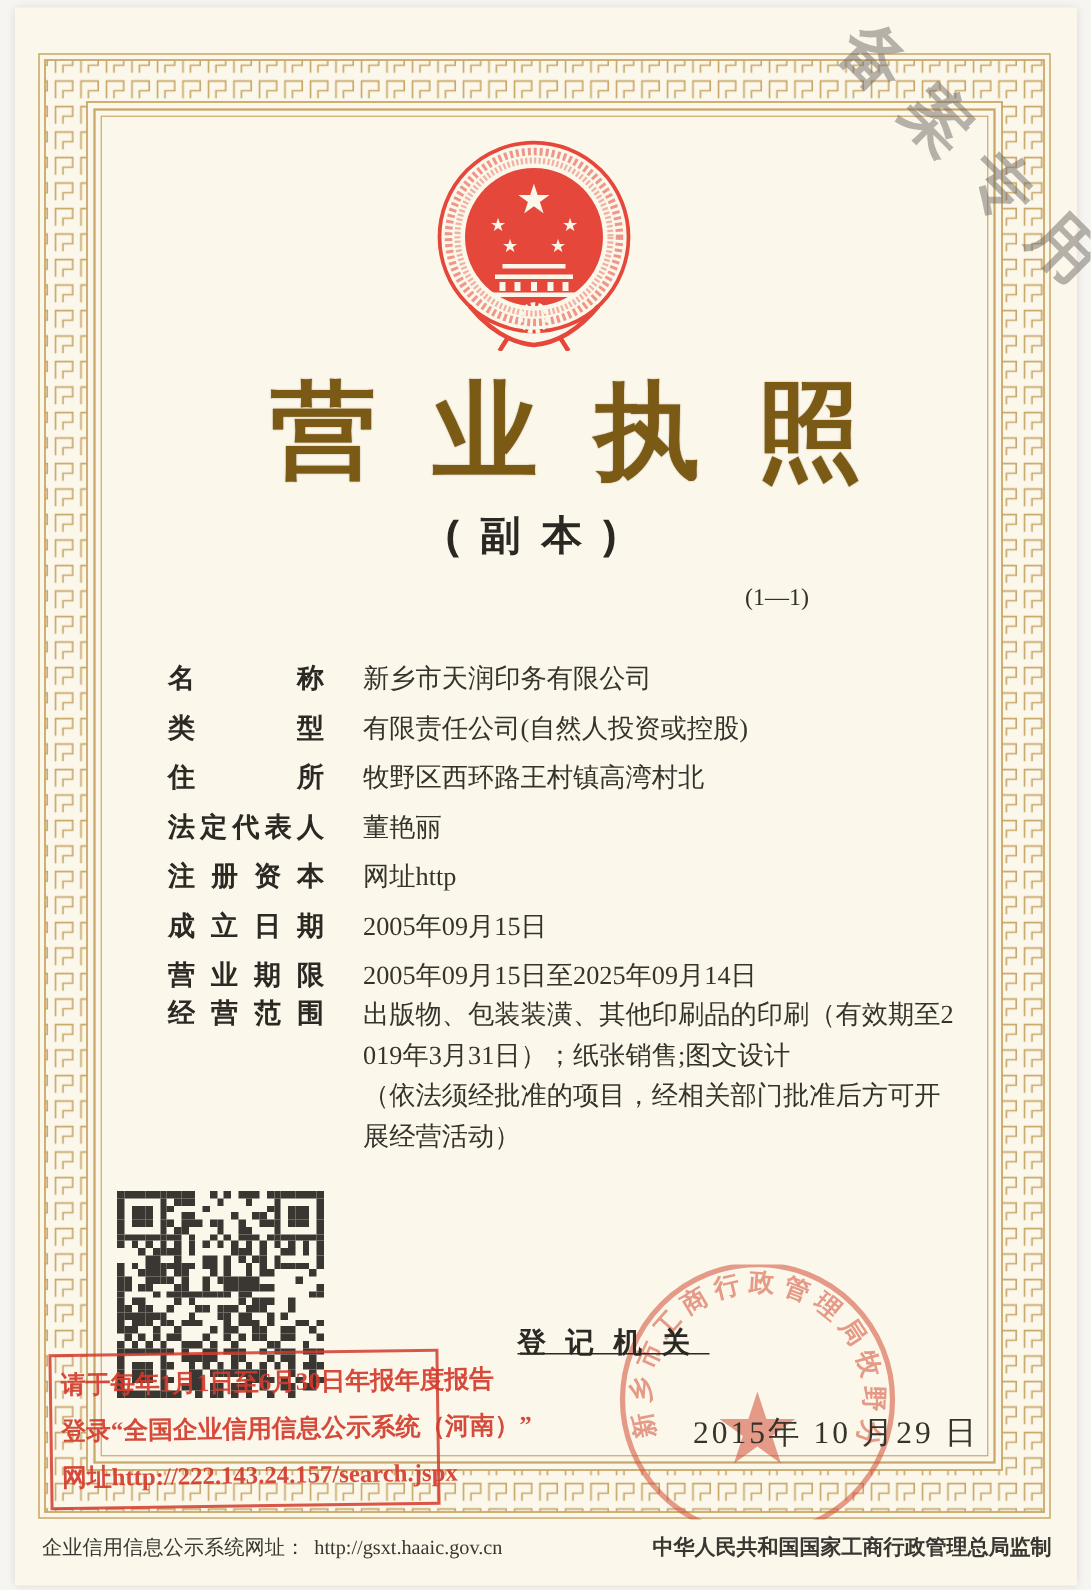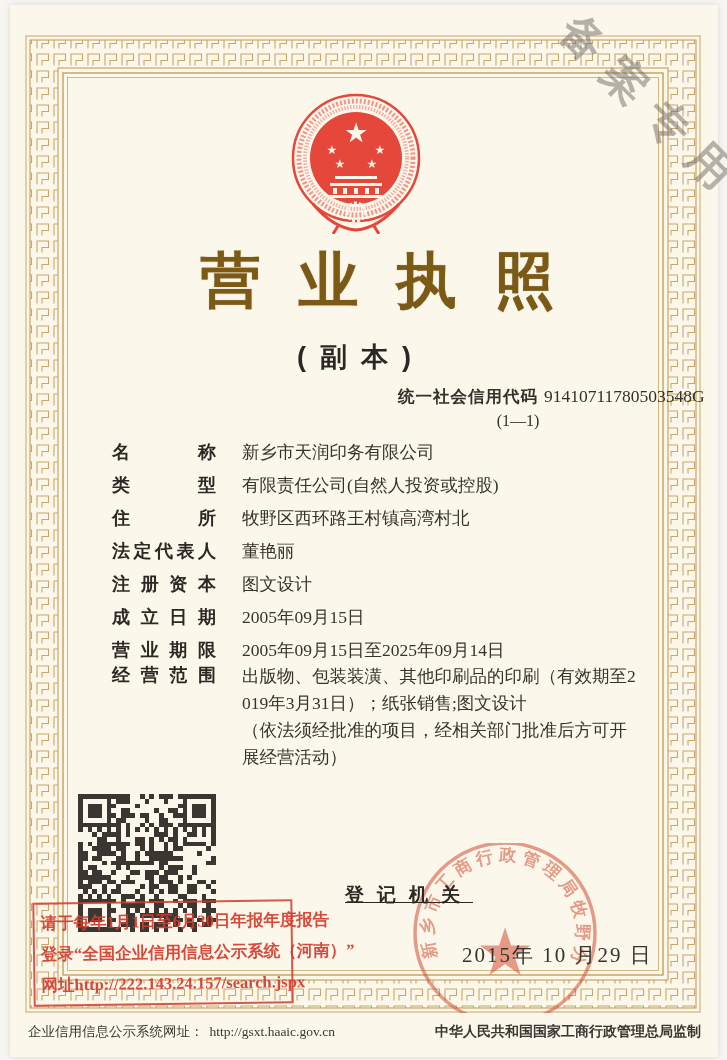--- a/index.html
+++ b/index.html
@@ -13,21 +13,21 @@
          box-shadow:0 0 6px rgba(0,0,0,.12);}
   .border-svg{position:absolute;left:0;top:0;pointer-events:none;}
   .gold{stroke:var(--border-gold);fill:none;}
   .gk-fill{fill:url(#gk);stroke:none;}
 
   .emblem{position:absolute;left:283px;top:92px;width:146px;height:142px;}
   .emblem .red-f{fill:var(--emblem-red);}
   .emblem .red-s{stroke:var(--emblem-red);fill:none;}
 
   .title{position:absolute;left:0;top:241px;width:727px;text-align:center;
-         font-size:60px;font-weight:bold;color:var(--title-gold);
+         font-size:70px;font-weight:bold;color:var(--title-gold);
          letter-spacing:38px;text-indent:38px;text-shadow:0 0 1px rgba(90,60,10,.6);padding-left:28px;}
   .subtitle{position:absolute;left:0;top:339px;width:708px;text-align:center;
             font-size:27px;font-weight:bold;letter-spacing:14px;text-indent:14px;color:#2b2824;}
 
   .code-block{position:absolute;left:398px;top:386px;width:268px;font-size:16.5px;}
   .code-line{display:flex;align-items:baseline;white-space:nowrap;}
   .code-label{font-weight:bold;letter-spacing:1px;}
   .code-value{font-family:"Liberation Serif","DejaVu Serif",serif;font-size:17.5px;margin-left:6px;}
   .page-no{text-align:center;padding-right:28px;margin-top:4px;
            font-family:"Liberation Serif","DejaVu Serif",serif;font-size:16px;}
@@ -115,24 +115,20 @@
   <path d="M30 112 Q50 136 73 138 Q96 136 116 112" class="red-s" stroke-width="3"></path>
   <path d="M55 134 L50 142 M91 134 L96 142" class="red-s" stroke-width="3"></path>
 </svg>
 
 <div class="watermark">备案专用</div>
 
 <div class="title">营业执照</div>
 <div class="subtitle">(副本)</div>
 
 <div class="code-block">
-  <div class="code-line">
-    <span class="code-label">统一社会信用代码</span>
-    <span class="code-value">91410711780503548G</span>
-  </div>
   <div class="page-no">(1—1)</div>
 </div>
 
 <div class="fields">
   <div class="frow" style="top:440px">
     <span class="flabel">名称</span>
     <span class="fvalue">新乡市天润印务有限公司</span>
   </div>
   <div class="frow" style="top:473px">
     <span class="flabel">类型</span>
@@ -141,21 +137,21 @@
   <div class="frow" style="top:506px">
     <span class="flabel">住所</span>
     <span class="fvalue">牧野区西环路王村镇高湾村北</span>
   </div>
   <div class="frow" style="top:539px">
     <span class="flabel">法定代表人</span>
     <span class="fvalue">董艳丽</span>
   </div>
   <div class="frow" style="top:572px">
     <span class="flabel">注册资本</span>
-    <span class="fvalue">图文设计</span>
+    <span class="fvalue">网址http</span>
   </div>
   <div class="frow" style="top:605px">
     <span class="flabel">成立日期</span>
     <span class="fvalue">2005年09月15日</span>
   </div>
   <div class="frow" style="top:638px">
     <span class="flabel">营业期限</span>
     <span class="fvalue">2005年09月15日至2025年09月14日</span>
   </div>
   <div class="frow" style="top:663px">

